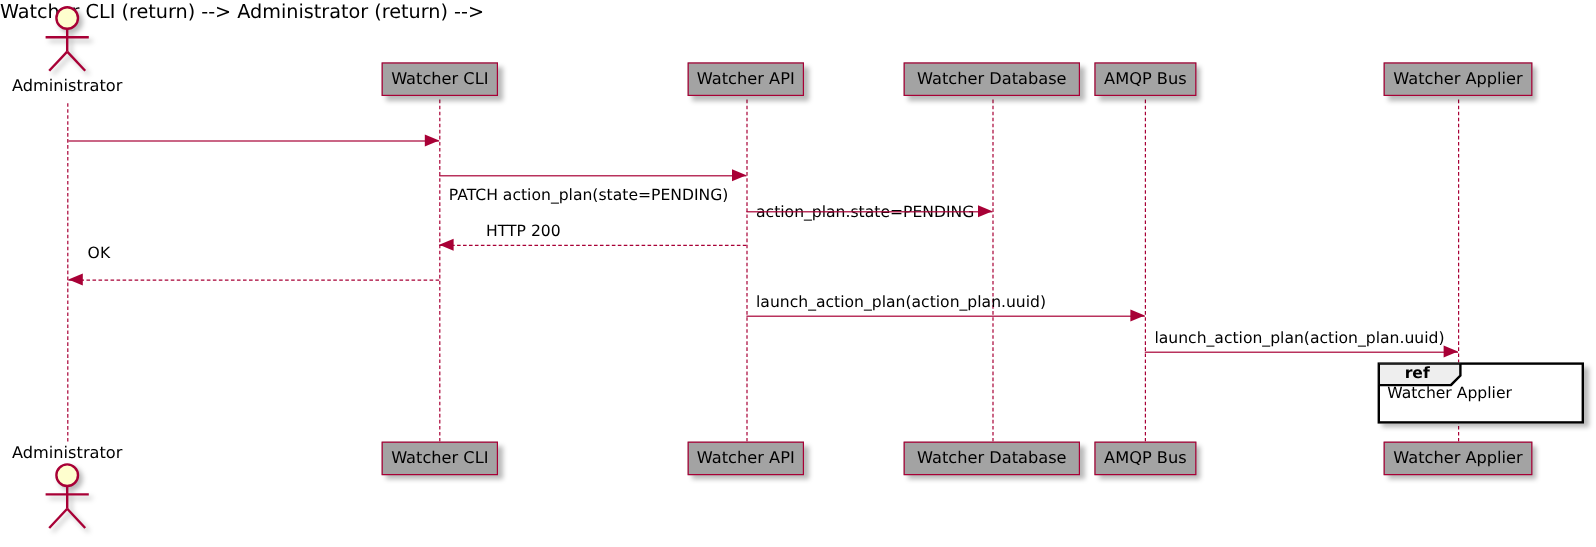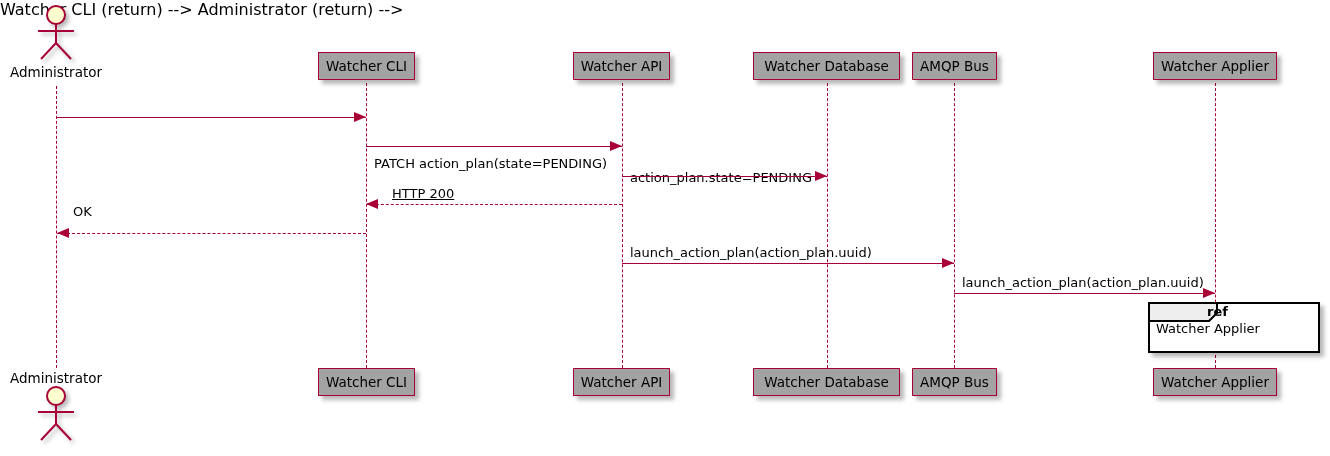--- a/index.html
+++ b/index.html
@@ -68,24 +68,23 @@
     background: #ffffff;
     border: 2px solid #000000;
     box-shadow: 4px 4px 4px rgba(0,0,0,0.28);
     box-sizing: border-box;
   }
   .ref-tab-svg { position: absolute; left: -1px; top: -1px; }
   .ref-tab-label {
     position: absolute;
     left: 0; top: 0;
     width: 62px;
-    text-align: right;
+    text-align: center;
     font-size: 13px;
     font-weight: bold;
-    padding-left: 16px;
   }
   .ref-text {
     position: absolute;
     left: 6px; top: 17px;
     font-size: 13px;
     line-height: 16px;
     white-space: nowrap;
   }
 </style>
 </head>
@@ -126,21 +125,21 @@
   <div class="msg-label" style="left:374px; top:124px;margin-top:32px;">PATCH action_plan(state=PENDING)</div>
   <div class="msg-line solid" style="left:366px; top:146px; width:256px;"></div>
   <div class="arrow right" style="left:610px; top:141px;"></div>
 
   
   <div class="msg-label" style="left:630px; top:158px;margin-top:12px;">action_plan.state=PENDING</div>
   <div class="msg-line solid" style="left:622px; top:176px; width:205px;"></div>
   <div class="arrow right" style="left:815px; top:171px;"></div>
 
    Watcher CLI (return) --&gt;
-  <div class="msg-label" style="left:392px; top:186px;text-decoration:underline;">HTTP 200</div>
+  <div class="msg-label" style="left:405px; top:186px;">HTTP 200</div>
   <div class="msg-line dashed" style="left:366px; top:204px; width:256px;"></div>
   <div class="arrow left" style="left:366px; top:199px;"></div>
 
    Administrator (return) --&gt;
   <div class="msg-label" style="left:73px; top:204px;">OK</div>
   <div class="msg-line dashed" style="left:57px; top:233px; width:309px;"></div>
   <div class="arrow left" style="left:57px; top:228px;"></div>
 
   
   <div class="msg-label" style="left:630px; top:245px;">launch_action_plan(action_plan.uuid)</div>

